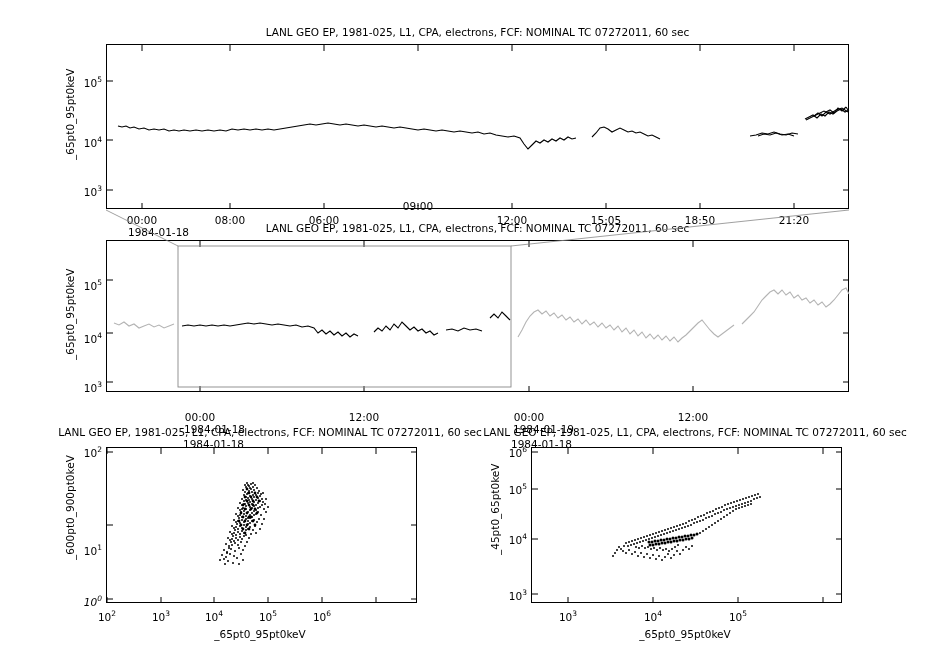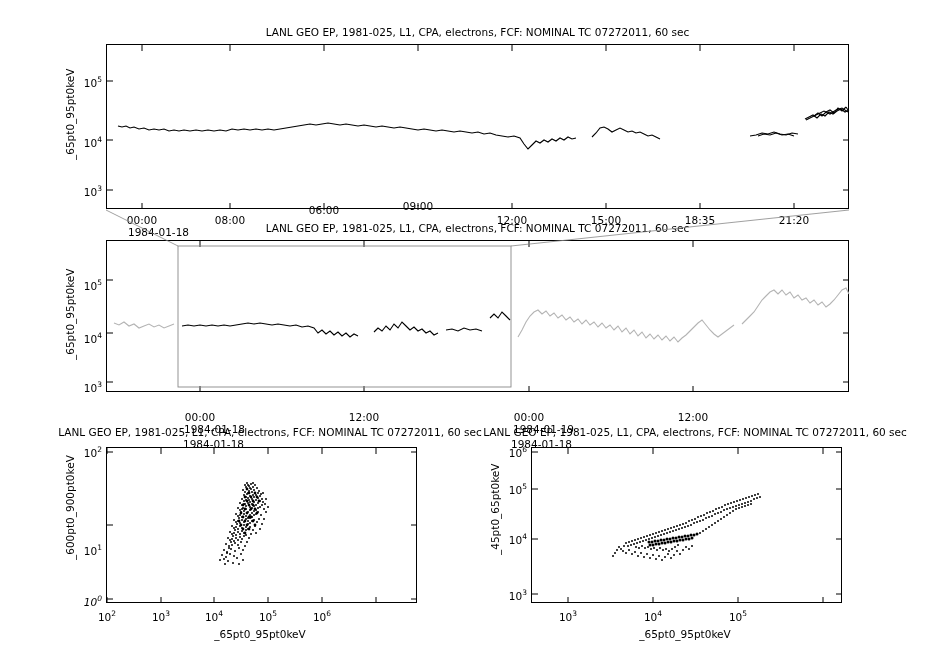--- a/index.html
+++ b/index.html
@@ -67,25 +67,25 @@
   <div class="axis-label-y" style="left:64px;top:160px;">_65pt0_95pt0keV</div>
 
   <div class="plotbox" style="left:106px;top:44px;width:743px;height:165px;"></div>
 
   <div class="ytick" style="left:70px;top:75px;width:32px;">10<sup>5</sup></div>
   <div class="ytick" style="left:70px;top:135px;width:32px;">10<sup>4</sup></div>
   <div class="ytick" style="left:70px;top:184px;width:32px;">10<sup>3</sup></div>
 
   <div class="xtick" style="left:117px;top:214px;width:50px;">00:00</div>
   <div class="xtick" style="left:205px;top:214px;width:50px;">08:00</div>
-  <div class="xtick" style="left:299px;top:204px;width:50px;text-align:center;">06:00</div>
+  <div class="xtick" style="left:299px;top:214px;width:50px;text-align:center;">06:00</div>
   <div class="xtick" style="left:393px;top:200px;width:50px;">09:00</div>
   <div class="xtick" style="left:487px;top:214px;width:50px;">12:00</div>
-  <div class="xtick" style="left:581px;top:214px;width:50px;">15:00</div>
-  <div class="xtick" style="left:675px;top:214px;width:50px;">18:35</div>
+  <div class="xtick" style="left:581px;top:214px;width:50px;">15:05</div>
+  <div class="xtick" style="left:675px;top:214px;width:50px;">18:50</div>
   <div class="xtick" style="left:769px;top:214px;width:50px;">21:20</div>
 
   <div class="datelabel" style="left:128px;top:226px;">1984-01-18</div>
 
   <svg width="745" height="167" style="position:absolute;left:106px;top:44px;">
 
     <line class="tickline" x1="1" y1="37" x2="7" y2="37"></line>
     <line class="tickline" x1="1" y1="96" x2="7" y2="96"></line>
     <line class="tickline" x1="1" y1="146" x2="7" y2="146"></line>
     <line class="tickline" x1="737" y1="37" x2="743" y2="37"></line>

